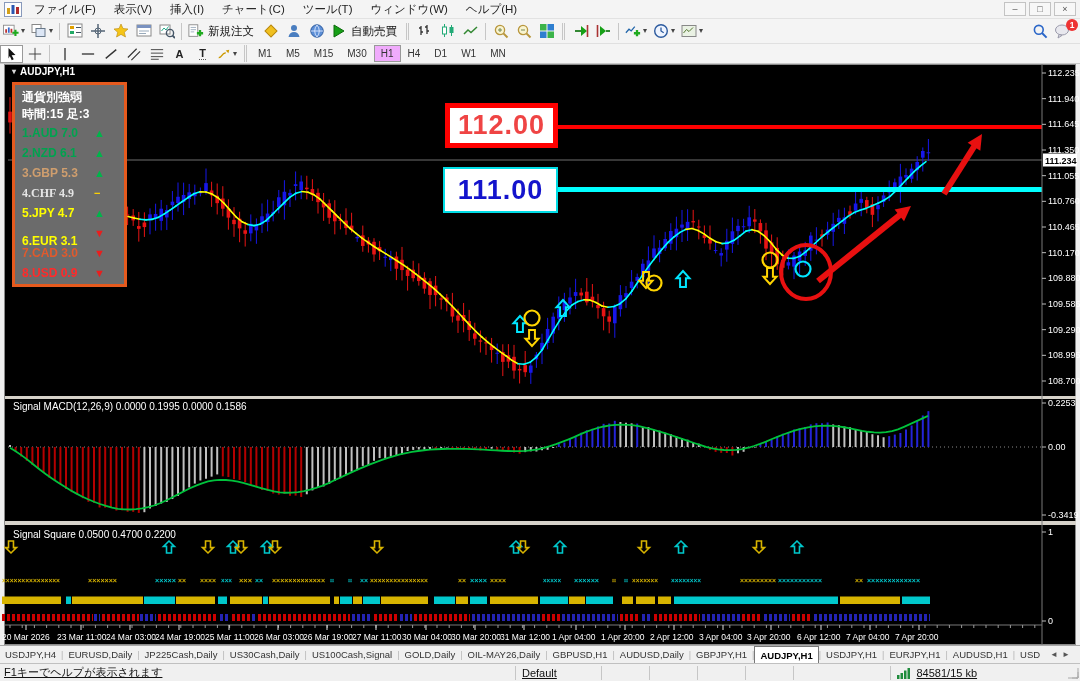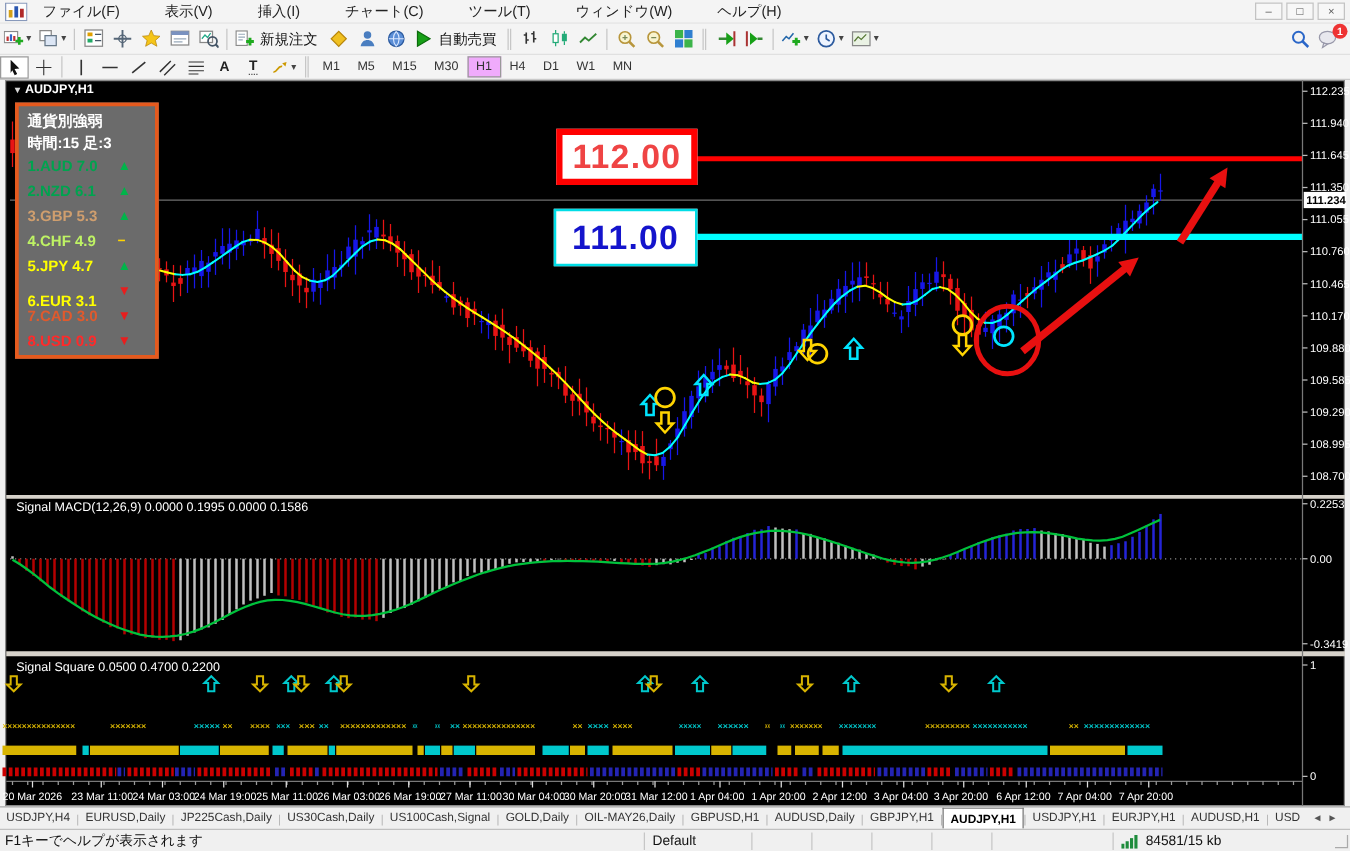--- a/index.html
+++ b/index.html
@@ -48,41 +48,41 @@
 .lb1{left:445px;top:103px;width:113px;height:45px;border:5px solid #f00;color:#f00;}
 .lb2{left:443px;top:167px;width:115px;height:46px;border:2px solid #ef4444;color:#1414cc;}
 
 .tabbar{position:absolute;left:0;top:645px;width:1080px;height:18px;background:#f0f0f0;border-top:1px solid #a8a8a8;display:flex;align-items:stretch;}
 #tab-list{display:flex;align-items:stretch;overflow:hidden;width:1046px;text-align:right;}
 .tab{font-size:9.5px;color:#333;padding:0 5px;display:flex;align-items:center;white-space:nowrap;}
 .tab.active{background:#fff;border:1px solid #777;border-bottom:none;font-weight:bold;color:#000;}
 .tab-sep{color:#b5b5b5;font-size:9px;display:flex;align-items:center;}
 .tab-scroll{display:flex;align-items:center;gap:4px;padding:0 4px;color:#555;font-size:8px;}
 
-.statusbar{position:absolute;left:0;top:663px;width:1080px;height:18px;background:#f0f0f0;border-top:1px solid #c0c0c0;display:flex;align-items:center;font-size:11px;}
+.statusbar{position:absolute;left:0;top:663px;width:1080px;height:18px;background:#f0f0f0;border-top:1px solid #c0c0c0;display:flex;align-items:center;font-size:11px;text-decoration:underline;}
 .status-cell{border-left:1px solid #c6c6c6;height:14px;display:flex;align-items:center;padding:0 6px;}
 .status-help{flex:0 0 515px;padding-left:4px;}
 .status-profile{flex:0 0 86px;}
 .cell-empty{flex:0 0 48px;}
 .status-traffic{flex:0 0 128px;gap:4px;margin-left:auto;}
 .grip{width:14px;height:14px;margin-left:auto;}
 </style>
 </head>
 <body>
 
 <div class="menubar">
   <span class="app-icon">
     <svg viewBox="0 0 18 15">
         <rect x="0.5" y="0.5" width="17" height="14" fill="#fdfdfd" stroke="#8899bb"></rect>
         <rect x="3" y="6" width="3" height="6" fill="#d4a017"></rect>
         <rect x="7.5" y="3" width="3" height="9" fill="#2a56b0"></rect>
         <rect x="12" y="5" width="3" height="7" fill="#b02a2a"></rect>
       </svg>
   </span>
-  <nav id="menu-items" style="display:flex;gap:18px;">
+  <nav id="menu-items" style="display:flex;">
       <span class="menu-item">ファイル(F)</span>
       <span class="menu-item">表示(V)</span>
       <span class="menu-item">挿入(I)</span>
       <span class="menu-item">チャート(C)</span>
       <span class="menu-item">ツール(T)</span>
       <span class="menu-item">ウィンドウ(W)</span>
       <span class="menu-item">ヘルプ(H)</span>
     </nav>
   <div class="win-controls">
     <span class="win-btn">–</span>
@@ -1285,21 +1285,21 @@
       </div>
       <div class="sp-row">
         <span class="lbl" style="color: rgb(0, 163, 79);">2.NZD 6.1</span>
         <span class="arw" style="color: rgb(0, 180, 74);">▲</span>
       </div>
       <div class="sp-row">
         <span class="lbl" style="color: rgb(207, 158, 110);">3.GBP 5.3</span>
         <span class="arw" style="color: rgb(0, 180, 74);">▲</span>
       </div>
       <div class="sp-row">
-        <span class="lbl" style="color: #bef264;">4.CHF 4.9</span>
+        <span class="lbl" style="color: #e5e5e5; font-family: Liberation Serif, serif;">4.CHF 4.9</span>
         <span class="arw" style="color: rgb(255, 212, 0);">−</span>
       </div>
       <div class="sp-row">
         <span class="lbl" style="color: rgb(255, 255, 0);">5.JPY 4.7</span>
         <span class="arw" style="color: rgb(0, 180, 74);">▲</span>
       </div>
       <div class="sp-row">
         <span class="lbl" style="color: rgb(255, 255, 0); margin-top: 16px;">6.EUR 3.1</span>
         <span class="arw" style="color: rgb(232, 30, 30);">▼</span>
       </div>

